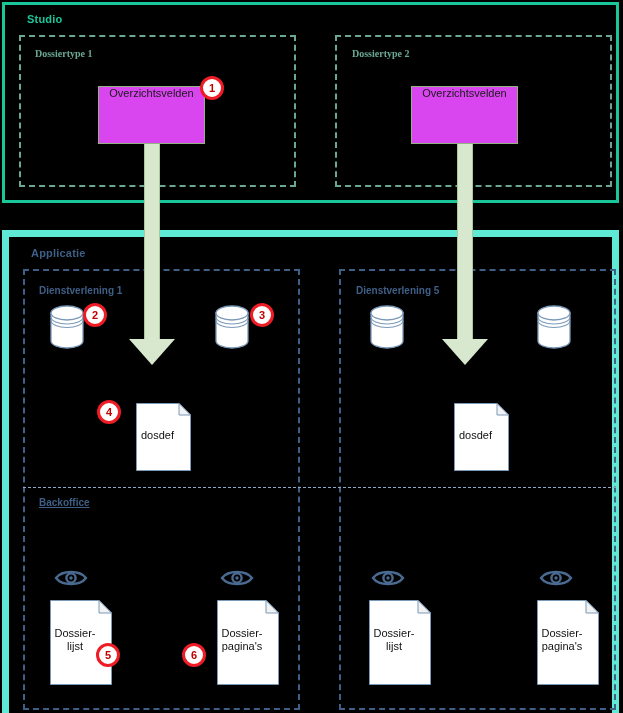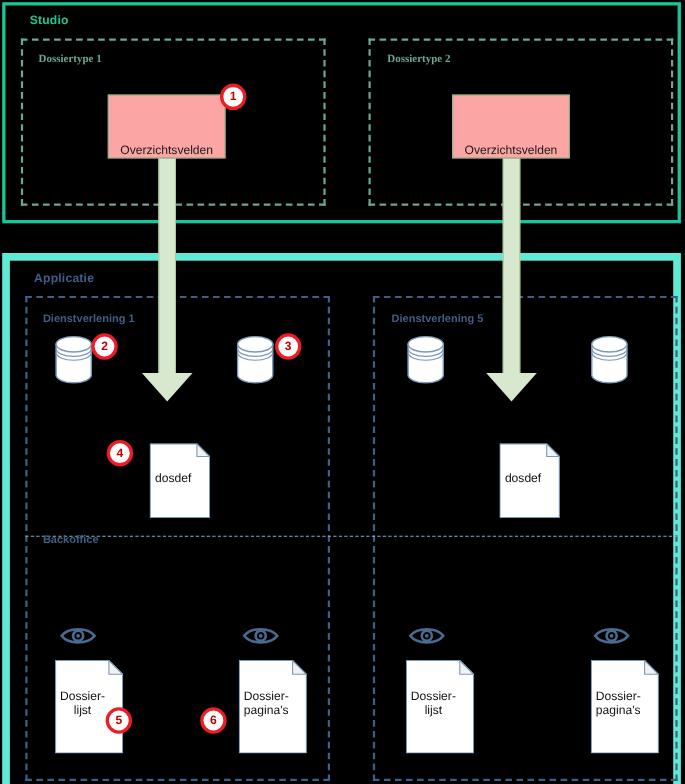--- a/index.html
+++ b/index.html
@@ -93,24 +93,24 @@
     top: 250px;
     width: 593px;
     height: 0;
     border-top: 1px dashed #8fa9c4;
   }
 
   
   .green-box {
     position: absolute;
     box-sizing: border-box;
-    background: #fca5a5;
+    background: #d946ef;
     border: 1px solid #93b383;
     display: flex;
-    align-items: flex-end;
+    align-items: flex-start;
     justify-content: center;
     font-size: 11px;
     color: #1a1a1a;
     text-align: center;
   }
 
   
   .arrow {
     position: absolute;
     width: 46px;
@@ -202,21 +202,21 @@
 <div class="panel panel-applicatie">
   <div class="panel-title panel-title-applicatie">Applicatie</div>
 
   <div class="dashed-box dashed-app col1"></div>
   <div class="sub-title sub-title-app" style="left:30px; top:48px;">Dienstverlening 1</div>
 
   <div class="dashed-box dashed-app col2"></div>
   <div class="sub-title sub-title-app" style="left:347px; top:48px;">Dienstverlening 5</div>
 
   <div class="divider-backoffice"></div>
-  <div class="sub-title sub-title-app" style="left:30px; top:249px;">Backoffice</div>
+  <div class="sub-title sub-title-app" style="left:30px; top:260px;text-decoration:underline;">Backoffice</div>
 </div>
 
 <div class="green-box" style="left:98px; top:86px; width:107px; height:58px;">
   <span>Overzichtsvelden</span>
 </div>
 
 <div class="green-box" style="left:411px; top:86px; width:107px; height:58px;">
   <span>Overzichtsvelden</span>
 </div>
 

